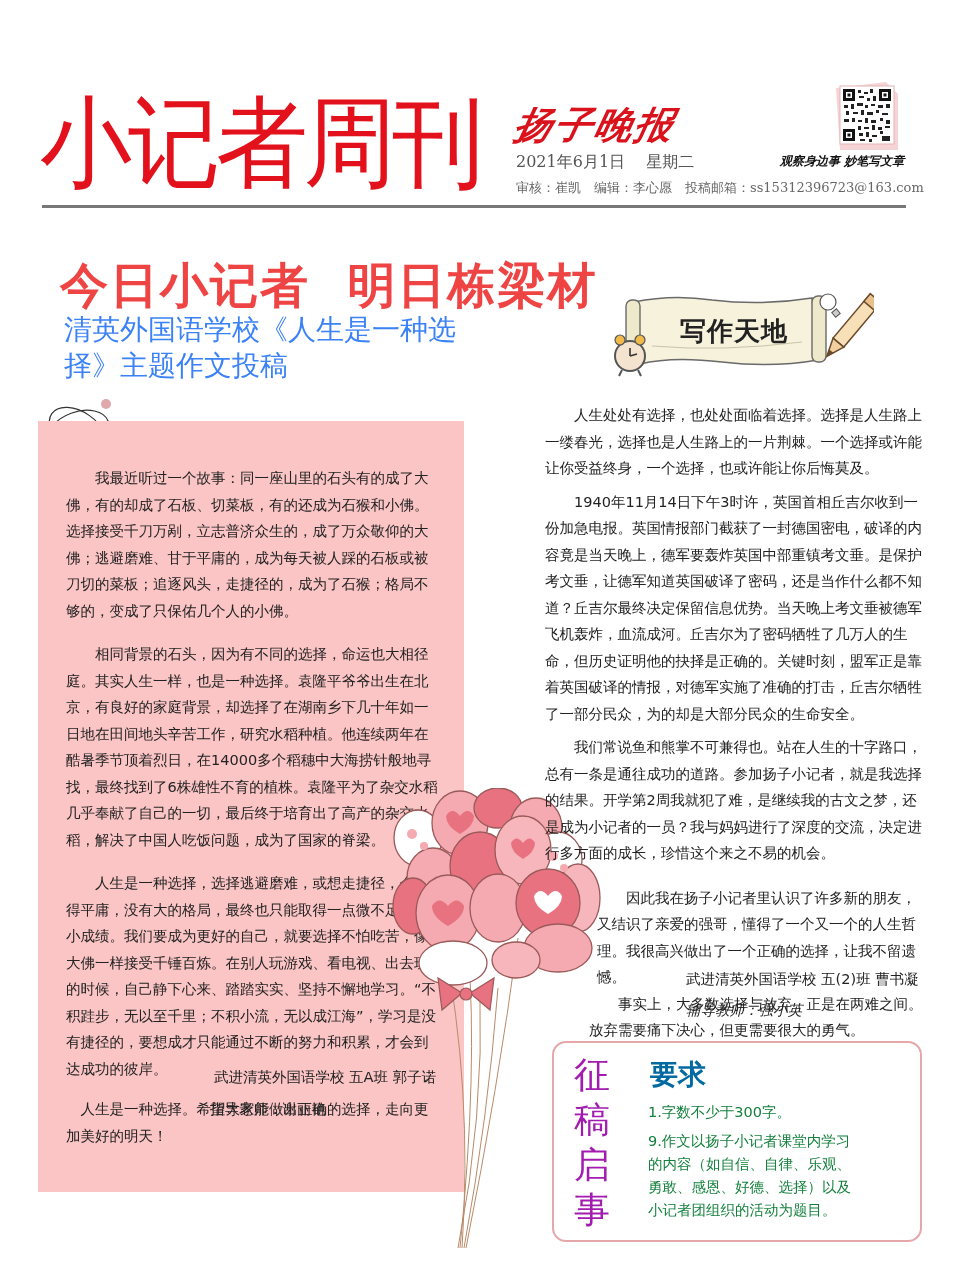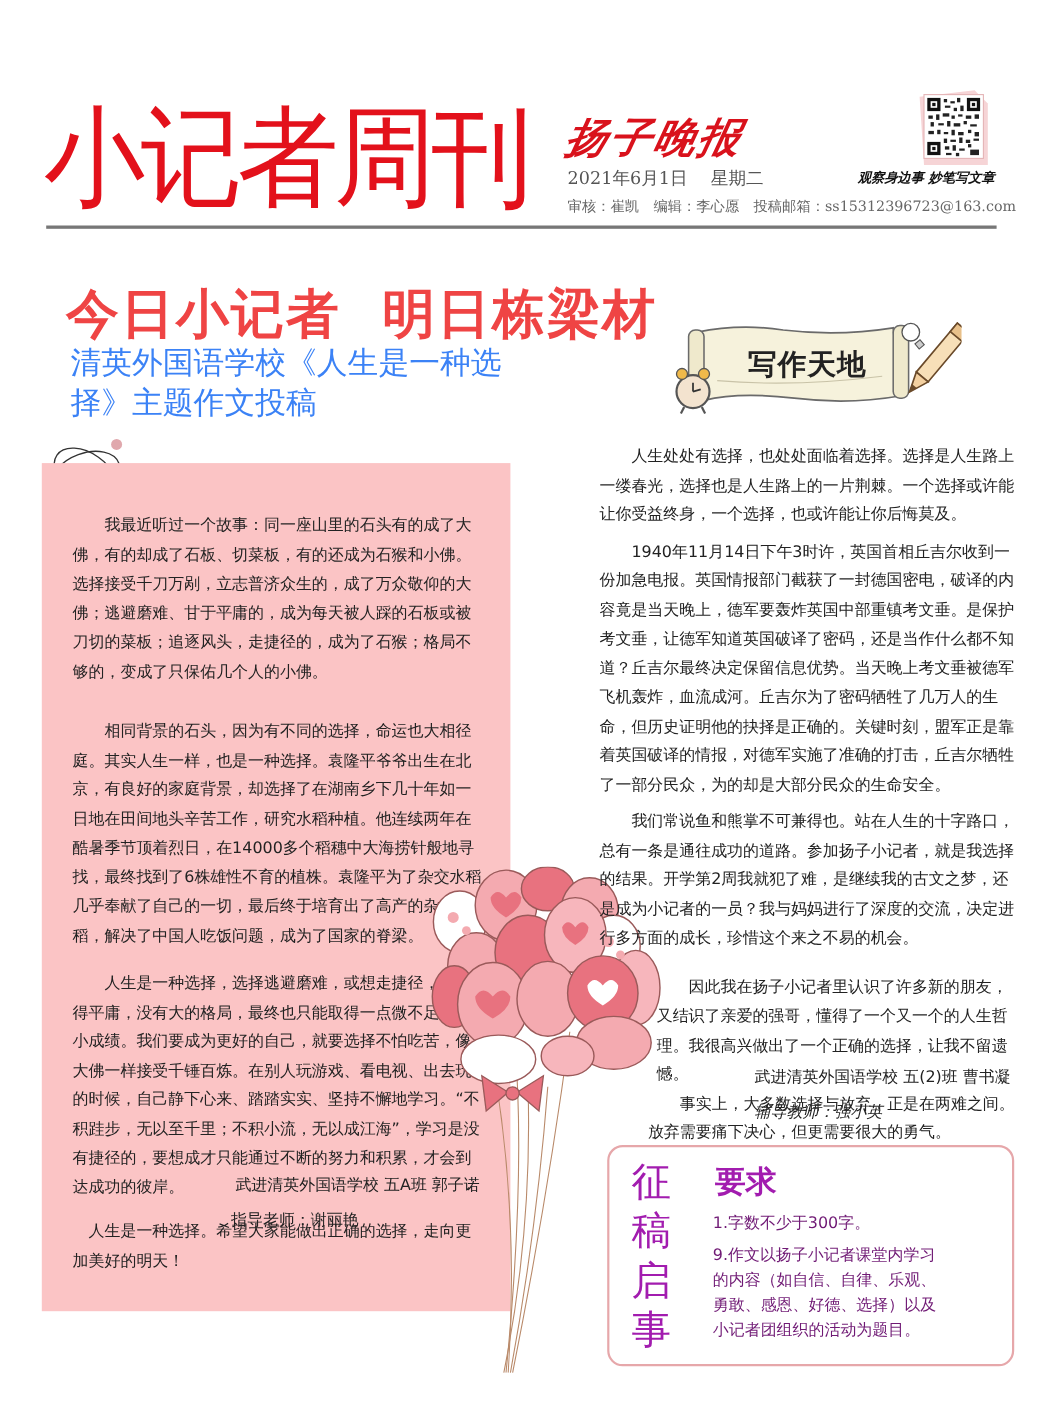--- a/index.html
+++ b/index.html
@@ -28,22 +28,22 @@
   .left-col { left:66px; top:465px; width:372px; }
   .sign-l1 { left:214px; top:1068px; font-size:14.5px; }
   .sign-l2 { left:210px; top:1100px; font-size:14.5px; }
   
   .right-col { left:545px; top:402px; width:385px; }
   .sign-r1 { left:686px; top:970px; font-size:14.5px; }
   .sign-r2 { left:686px; top:1001px; font-size:14.5px;font-style:italic; }
   
   .notice { left:552px; top:1041px; width:366px; height:197px; border:2px solid #e6a7aa; border-radius:14px; background:#fff; }
   .notice-vert { left:574px; top:1052px; width:40px; font-family:"DejaVu Serif", serif; font-size:36px; line-height:45px; color:#a21caf; }
-  .notice-head { left:650px; top:1056px; font-family:"DejaVu Serif", serif; font-weight:bold; font-size:28px; color:#a21caf; }
-  .notice-item { font-size:14.5px; line-height:23px; color:#701a75; }
+  .notice-head { left:650px; top:1056px; font-family:"DejaVu Serif", serif; font-weight:bold; font-size:28px; color:#0369a1; }
+  .notice-item { font-size:14.5px; line-height:23px; color:#15803d; }
   .ni1 { left:648px; top:1101px; }
   .ni2 { left:648px; top:1130px; width:215px; }
 </style>
 </head>
 <body>
 
 <div class="abs masthead-title">小记者周刊</div>
 <div class="abs brand">扬子晚报</div>
 <div class="abs date">2021年6月1日　 星期二</div>
 <div class="abs credits">审核：崔凯　编辑：李心愿　投稿邮箱：ss15312396723@163.com</div>
@@ -145,21 +145,21 @@
     <ellipse cx="38" cy="36" rx="32" ry="20" fill="none" stroke="#333" stroke-width="1.2" transform="rotate(-20 38 36)"></ellipse>
     <ellipse cx="38" cy="36" rx="32" ry="20" fill="none" stroke="#333" stroke-width="1.2" transform="rotate(35 38 36)"></ellipse>
     <circle cx="66" cy="8" r="5" fill="#e0a8ad"></circle>
     <circle cx="22" cy="56" r="3" fill="#e0a8ad"></circle>
   </svg>
 </div>
 
 <div class="abs pink"></div>
 
 <div class="abs left-col p-text">
-  <p class="para" style="margin-bottom:28px;">我最近听过一个故事：同一座山里的石头有的成了大佛，有的却成了石板、切菜板，有的还成为石猴和小佛。选择接受千刀万剐，立志普济众生的，成了万众敬仰的大佛；逃避磨难、甘于平庸的，成为每天被人踩的石板或被刀切的菜板；追逐风头，走捷径的，成为了石猴；格局不够的，变成了只保佑几个人的小佛。</p>
+  <p class="para" style="margin-bottom:17px;">我最近听过一个故事：同一座山里的石头有的成了大佛，有的却成了石板、切菜板，有的还成为石猴和小佛。选择接受千刀万剐，立志普济众生的，成了万众敬仰的大佛；逃避磨难、甘于平庸的，成为每天被人踩的石板或被刀切的菜板；追逐风头，走捷径的，成为了石猴；格局不够的，变成了只保佑几个人的小佛。</p>
   <p class="para" style="margin-bottom:17px;">相同背景的石头，因为有不同的选择，命运也大相径庭。其实人生一样，也是一种选择。袁隆平爷爷出生在北京，有良好的家庭背景，却选择了在湖南乡下几十年如一日地在田间地头辛苦工作，研究水稻种植。他连续两年在酷暑季节顶着烈日，在14000多个稻穗中大海捞针般地寻找，最终找到了6株雄性不育的植株。袁隆平为了杂交水稻几乎奉献了自己的一切，最后终于培育出了高产的杂交水稻，解决了中国人吃饭问题，成为了国家的脊梁。</p>
   <p class="para" style="margin-bottom:14px;">人生是一种选择，选择逃避磨难，或想走捷径，会变得平庸，没有大的格局，最终也只能取得一点微不足道的小成绩。我们要成为更好的自己，就要选择不怕吃苦，像大佛一样接受千锤百炼。在别人玩游戏、看电视、出去玩的时候，自己静下心来、踏踏实实、坚持不懈地学习。“不积跬步，无以至千里；不积小流，无以成江海”，学习是没有捷径的，要想成才只能通过不断的努力和积累，才会到达成功的彼岸。</p>
   <p class="para" style="text-indent:1em;">人生是一种选择。希望大家能做出正确的选择，走向更加美好的明天！</p>
 </div>
 <div class="abs sign-l1">武进清英外国语学校 五A班 郭子诺</div>
 <div class="abs sign-l2">指导老师：谢丽艳</div>
 
 <div class="abs" style="left:388px;top:788px;width:230px;height:460px;">
   <svg width="230" height="460" viewBox="0 0 230 460">
     <g stroke="#b98a6a" stroke-width="1" fill="none">

